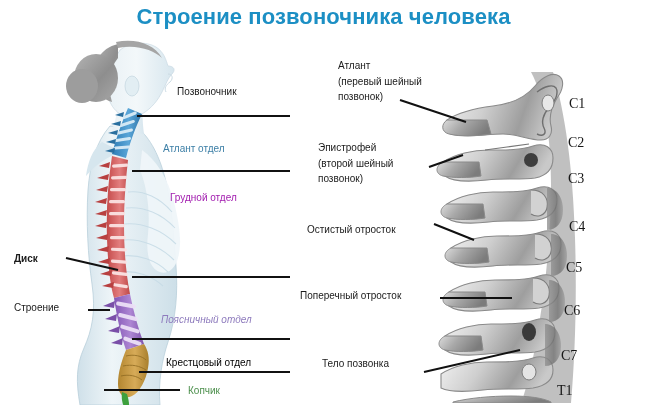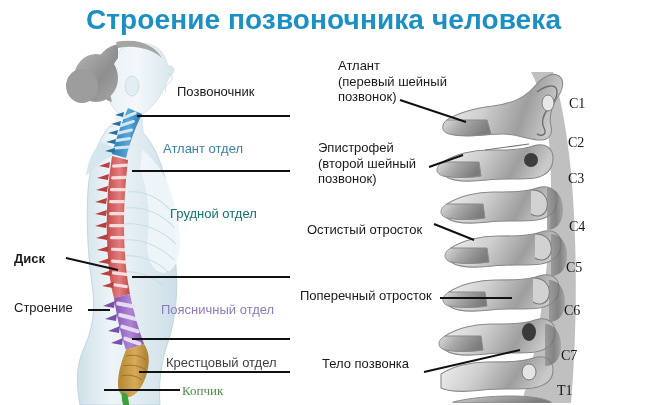--- a/index.html
+++ b/index.html
@@ -20,40 +20,40 @@
     overflow: hidden;
   }
 
   
   .title {
     position: absolute;
     left: 0;
     top: 4px;
     width: 647px;
     text-align: center;
-    font-size: 28px;
+    font-size: 22px;
     font-weight: bold;
     color: #1c8fc4;
     letter-spacing: 0.1px;
     white-space: nowrap;
   }
 
   
   .lbl {
     position: absolute;
-    font-size: 13px;
+    font-size: 10px;
     line-height: 15px;
     color: #1a1a1a;
     white-space: nowrap;
   }
   .lbl.multiline { white-space: normal; line-height: 15.5px; }
   .lbl.cerv  { color: #3c7fa6; }
-  .lbl.thor  { color: #0f766e; margin-top: 16px; }
+  .lbl.thor  { color: #a21caf; }
   .lbl.lumb  { color: #8e7bbd; }
-  .lbl.sacr  { color: #404040; }
+  .lbl.sacr  { color: #000000; }
   .lbl.cocc  { color: #4c8f4c; }
 
   .vlabel {
     position: absolute;
     font-family: "Liberation Serif", serif;
     font-size: 14px;
     color: #171717;
     white-space: nowrap;
   }
 
@@ -275,27 +275,27 @@
   <div class="lbl thor" style="left:170px; top:190px;">Грудной отдел</div>
 
   <div class="lbl" style="left:14px; top:251px;font-weight:bold;">Диск</div>
   <svg class="lead-svg" style="left:66px; top:248px;" width="60" height="24">
     <line x1="0" y1="10" x2="52" y2="22"></line>
   </svg>
 
   <div class="lbl" style="left:14px; top:300px;">Строение</div>
   <div class="leader thin" style="left:88px; top:309px; width:22px;"></div>
 
-  <div class="lbl lumb" style="left:161px; top:302px;">Поясничный отдел</div>
+  <div class="lbl lumb" style="left:161px; top:312px;font-style:italic;">Поясничный отдел</div>
   <div class="leader" style="left:132px; top:276px; width:158px;"></div>
 
   <div class="lbl sacr" style="left:166px; top:355px;">Крестцовый отдел</div>
   <div class="leader" style="left:132px; top:338px; width:158px;"></div>
 
-  <div class="lbl cocc" style="left:182px; top:383px;font-family:Liberation Serif, serif;">Копчик</div>
+  <div class="lbl cocc" style="left:188px; top:383px;">Копчик</div>
   <div class="leader" style="left:139px; top:371px; width:151px;"></div>
   <div class="leader" style="left:104px; top:389px; width:76px;"></div>
 
   <div id="figure-right">
     <svg width="160" height="345" viewBox="0 0 160 345" xmlns="http://www.w3.org/2000/svg">
       <defs>
         <linearGradient id="boneL" x1="0" y1="0" x2="1" y2="0.2">
           <stop offset="0%" stop-color="#f2f2f2"></stop>
           <stop offset="40%" stop-color="#cfcfcf"></stop>
           <stop offset="75%" stop-color="#9e9e9e"></stop>

